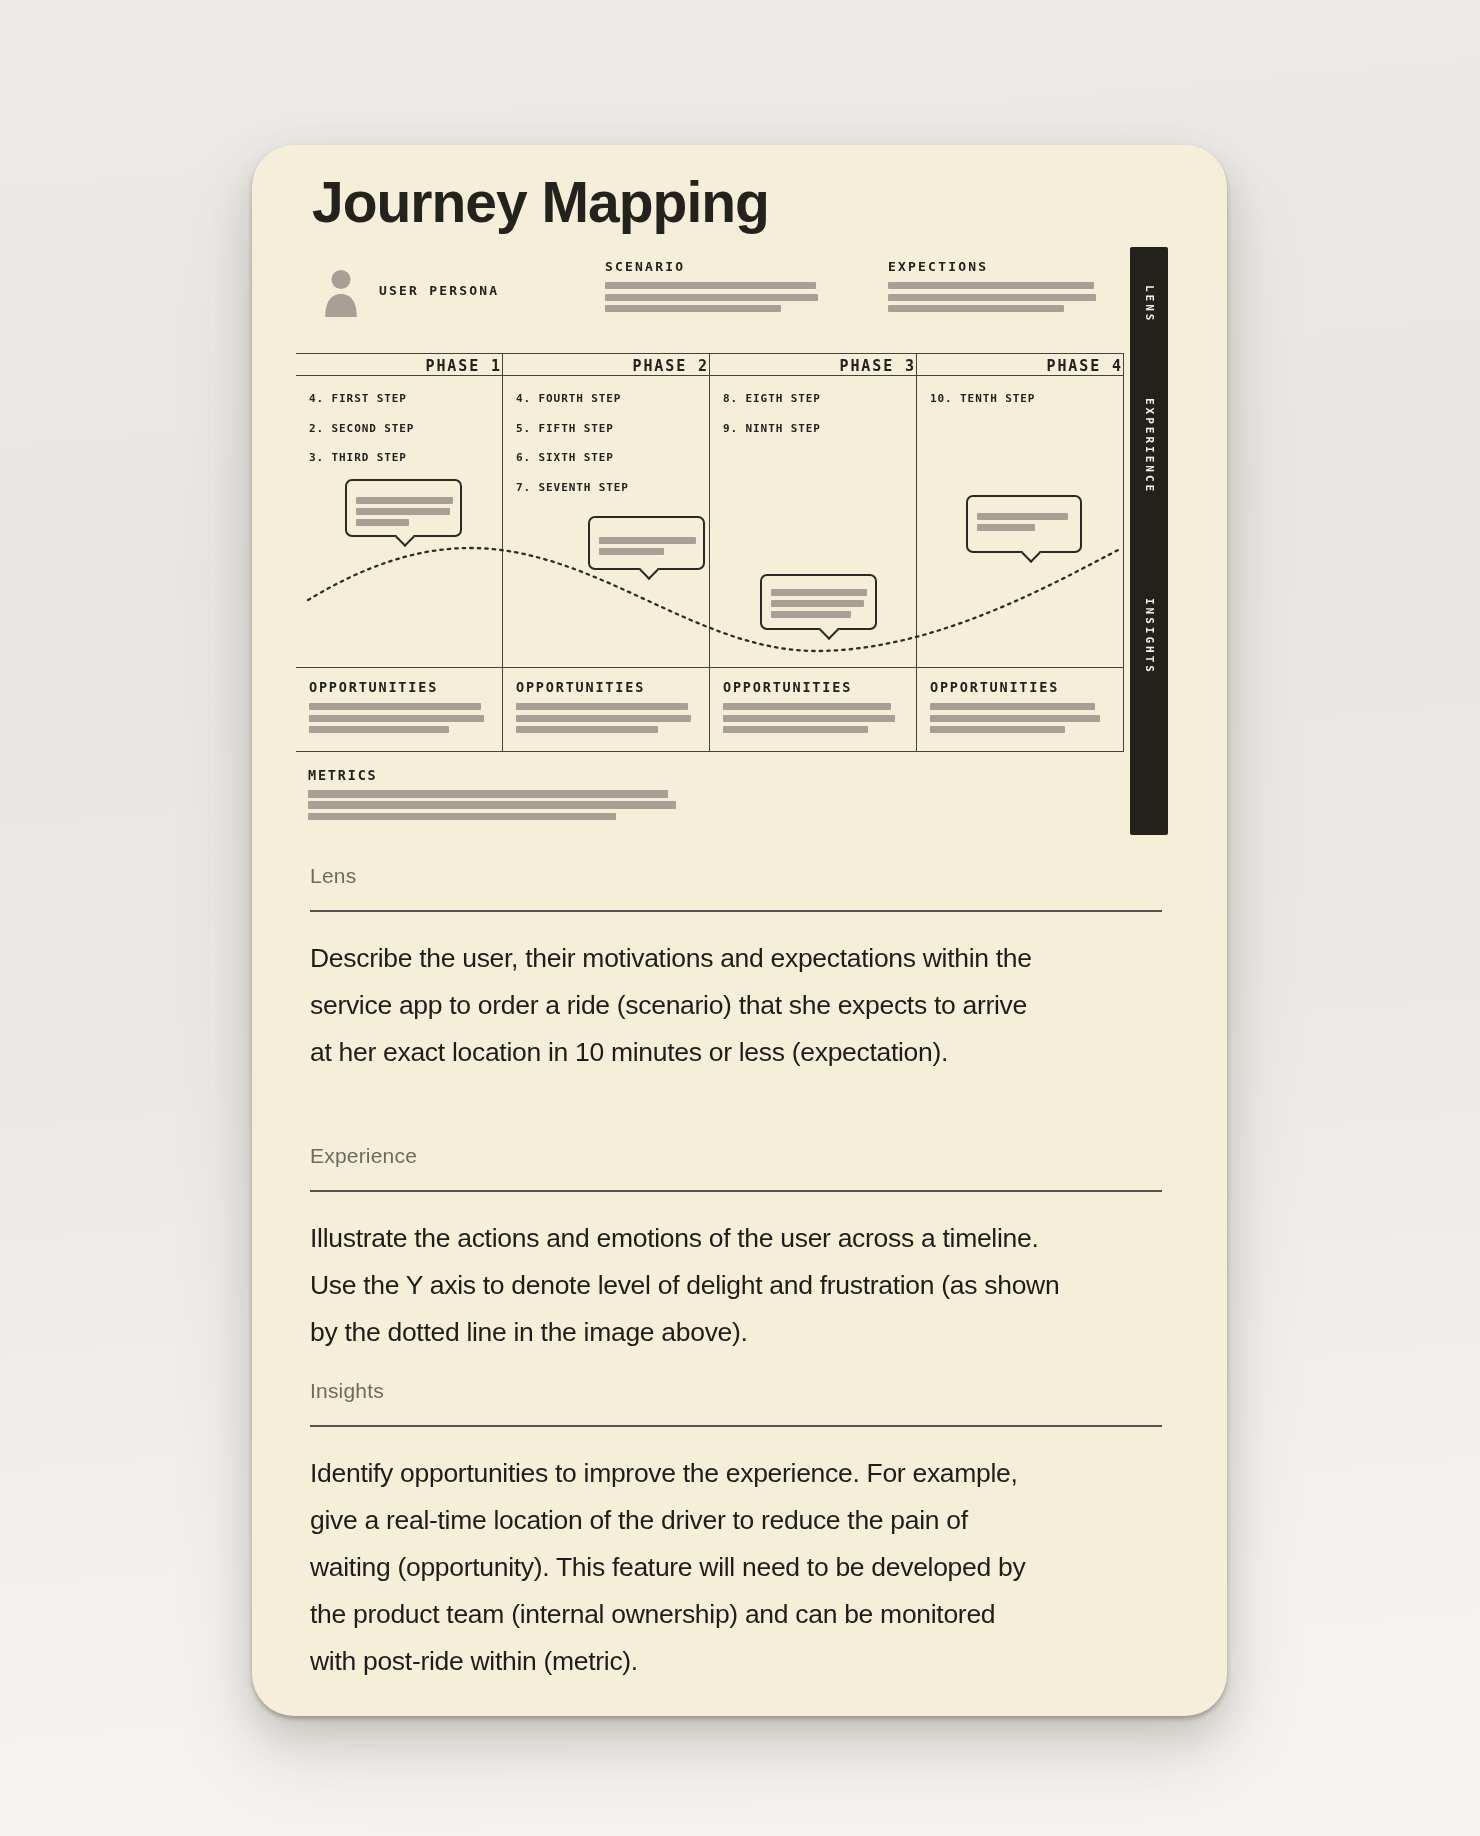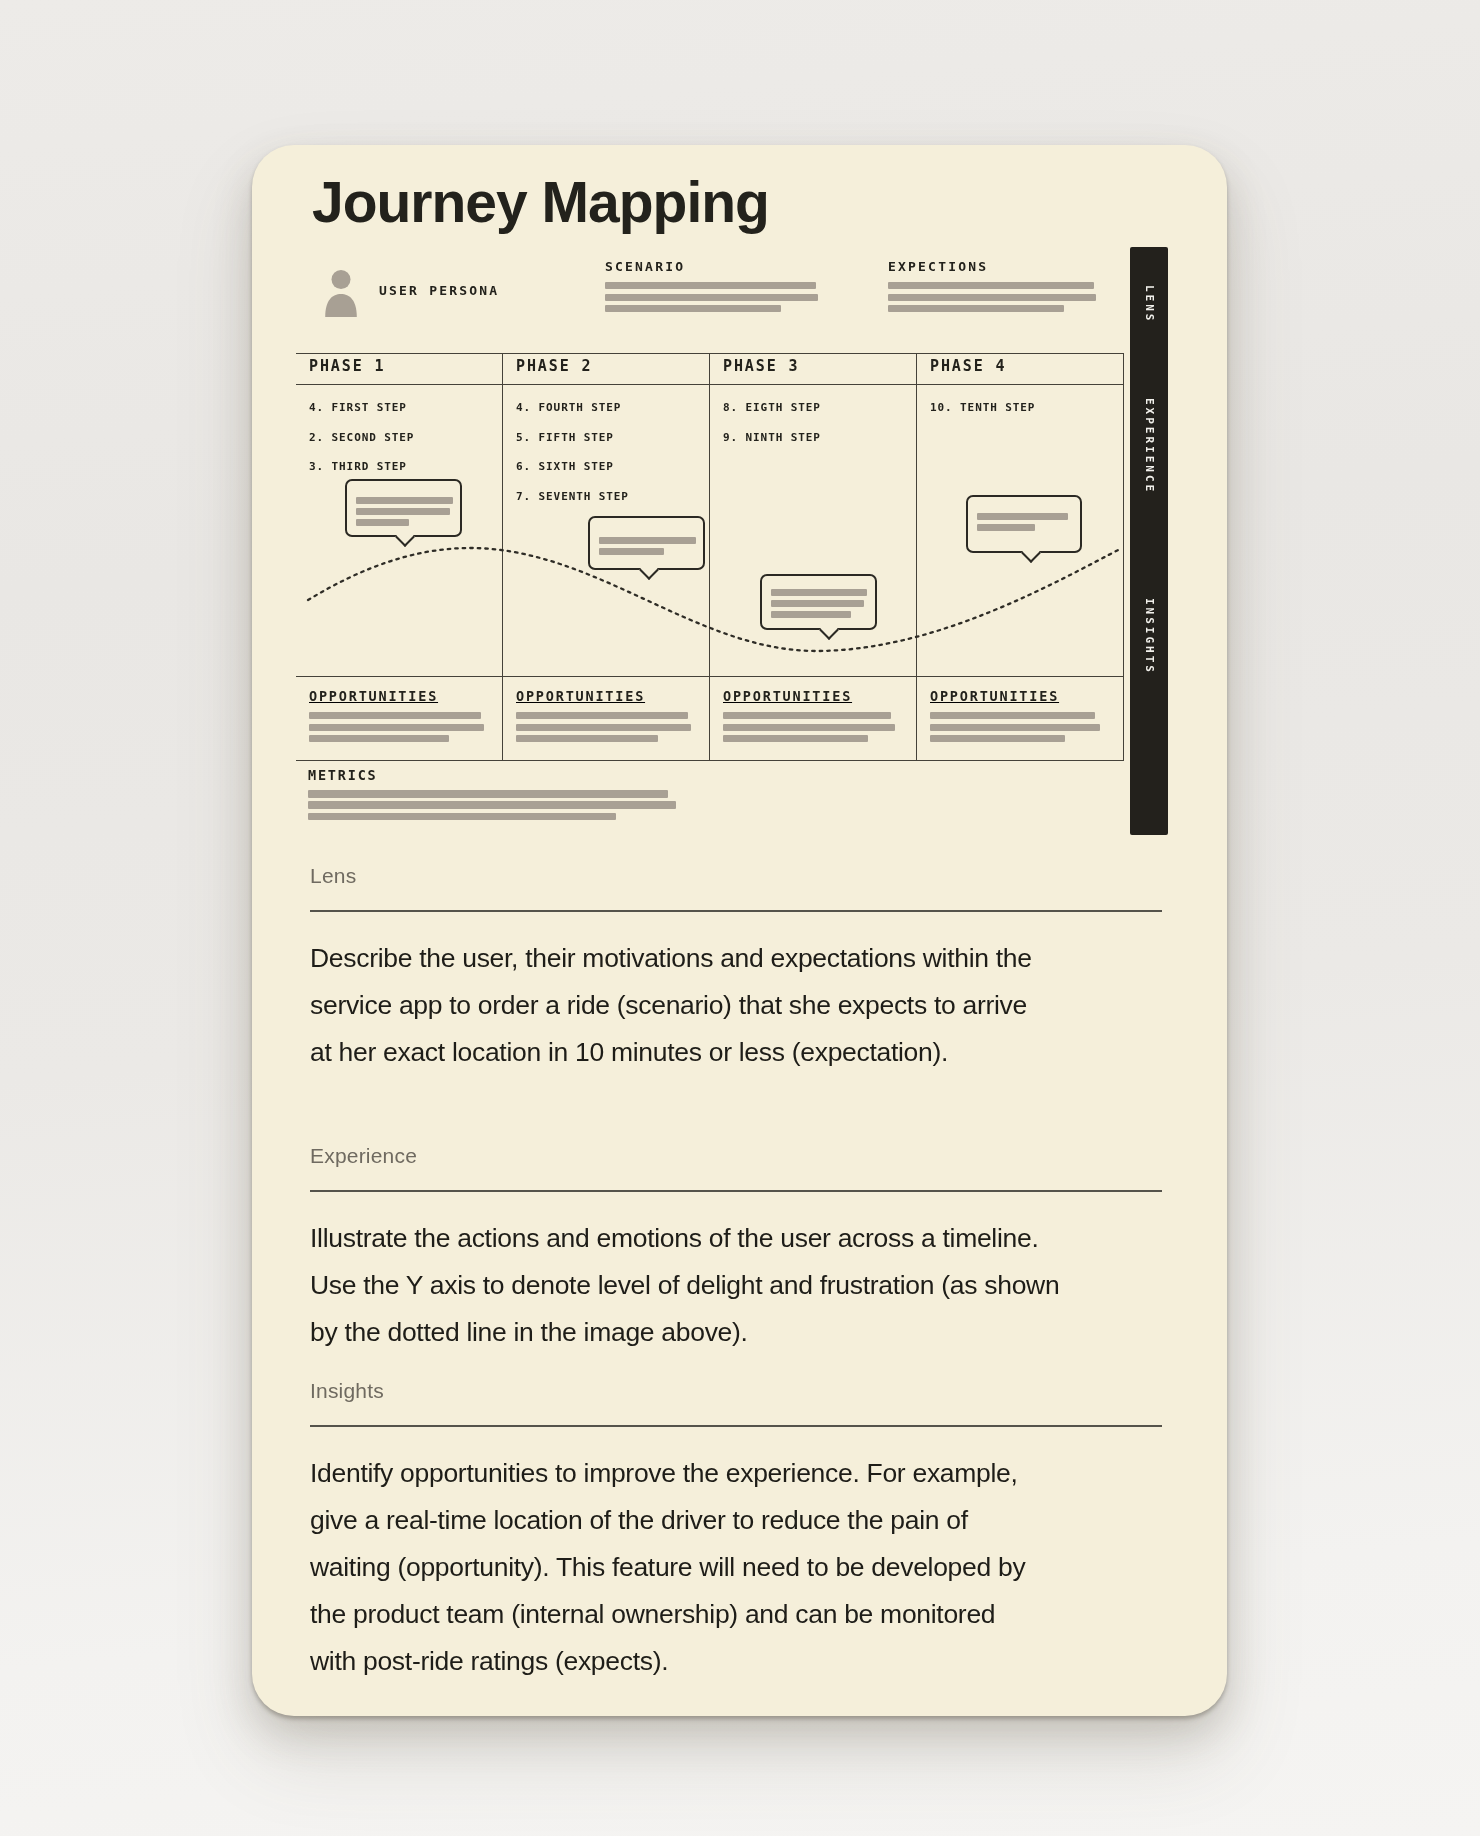--- a/index.html
+++ b/index.html
@@ -37,27 +37,27 @@
   .persona-icon svg{display:block; width:100%; height:100%; fill:var(--bar);}
   .persona-label{position:absolute; left:127px; top:138px; font-size:13px; letter-spacing:2.2px;}
   .hblock{position:absolute; top:114px;margin-left:16px;}
   .hblock .hlabel{font-size:13px; letter-spacing:2.2px;}
   .bars{margin-top:8px;}
   .bar{height:7px; background:var(--bar); margin-bottom:4.5px; border-radius:1px;}
   
   .jm-table{position:absolute; left:44px; top:208px; width:828px;}
   .row{display:flex;}
   .row > .cell{flex:1 0 0; border-right:1.4px solid var(--line); padding-left:13px;}
-  .row.header{border-top:1.4px solid var(--line); border-bottom:1.4px solid var(--line); height:32px;}
+  .row.header{border-top:1.4px solid var(--line); border-bottom:1.4px solid var(--line); height:23px;text-align:right;}
   .row.header .cell{padding-top:3px; font-size:15px; letter-spacing:1.9px;}
   .row.body{height:291px;}
   .row.body .cell{padding-top:16px;}
   .step{font-size:11px; letter-spacing:0.9px; line-height:13px; margin-bottom:16.5px;}
   .row.opps{border-top:1.4px solid var(--line); border-bottom:1.4px solid var(--line); height:85px;}
-  .row.opps .cell{padding-top:11px; font-size:13.5px; letter-spacing:1.8px;text-decoration:underline;}
+  .row.opps .cell{padding-top:11px; font-size:13.5px; letter-spacing:1.8px;}
   .row.opps .bars{margin-top:8px;}
   .curve{position:absolute; left:0; top:187px; width:828px; height:130px; color:#2e2c26; z-index:1;}
   .bubble{
     position:absolute; z-index:2; background:var(--card-bg);
     border:2px solid var(--bubble); border-radius:7px;
   }
   .bubble .bars{position:absolute; left:9px; margin:0;}
   .bubble .bar{margin-bottom:4px;}
   .tail{
     position:absolute; bottom:-8.5px; width:14px; height:14px; background:var(--card-bg);
@@ -249,18 +249,18 @@
           </div>
         </section>
         <section class="section" style="top: 1233px;">
           <h3 class="sec-h">Insights</h3>
           <hr class="sec-rule">
           <div class="sec-p">
             <div class="sec-line">Identify opportunities to improve the experience. For example,</div>
             <div class="sec-line">give a real-time location of the driver to reduce the pain of</div>
             <div class="sec-line">waiting (opportunity). This feature will need to be developed by</div>
             <div class="sec-line">the product team (internal ownership) and can be monitored</div>
-            <div class="sec-line">with post-ride ratings (expects).</div>
+            <div class="sec-line">with post-ride within (metric).</div>
           </div>
         </section>
       </div>
   </div>
 </div>
 
 </body></html>

